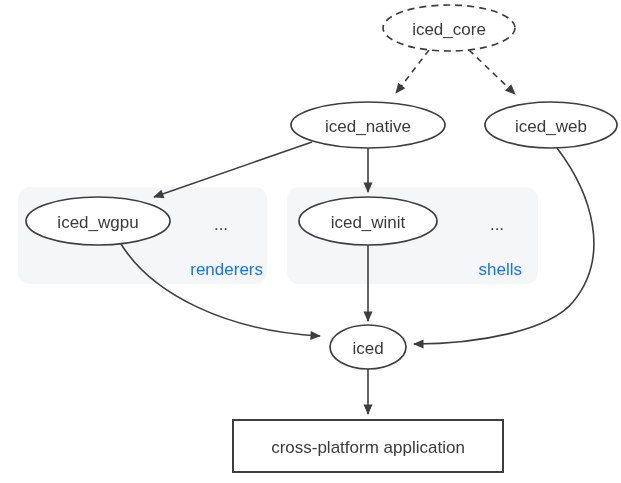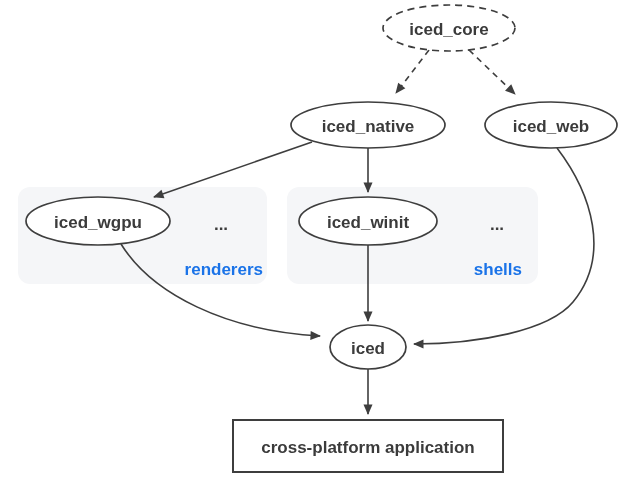--- a/index.html
+++ b/index.html
@@ -15,21 +15,20 @@
     padding: 0;
     background: var(--background);
     font-family: "Liberation Sans", sans-serif;
   }
   .stage {
     position: relative;
     width: 621px;
     height: 483px;
     background: var(--background);
     overflow: hidden;
-    font-weight: bold;
   }
   svg { display: block; }
   .group-box {
     fill: var(--group-fill);
     stroke: none;
   }
   .edge {
     fill: none;
     stroke: var(--stroke);
     stroke-width: 1.6;

